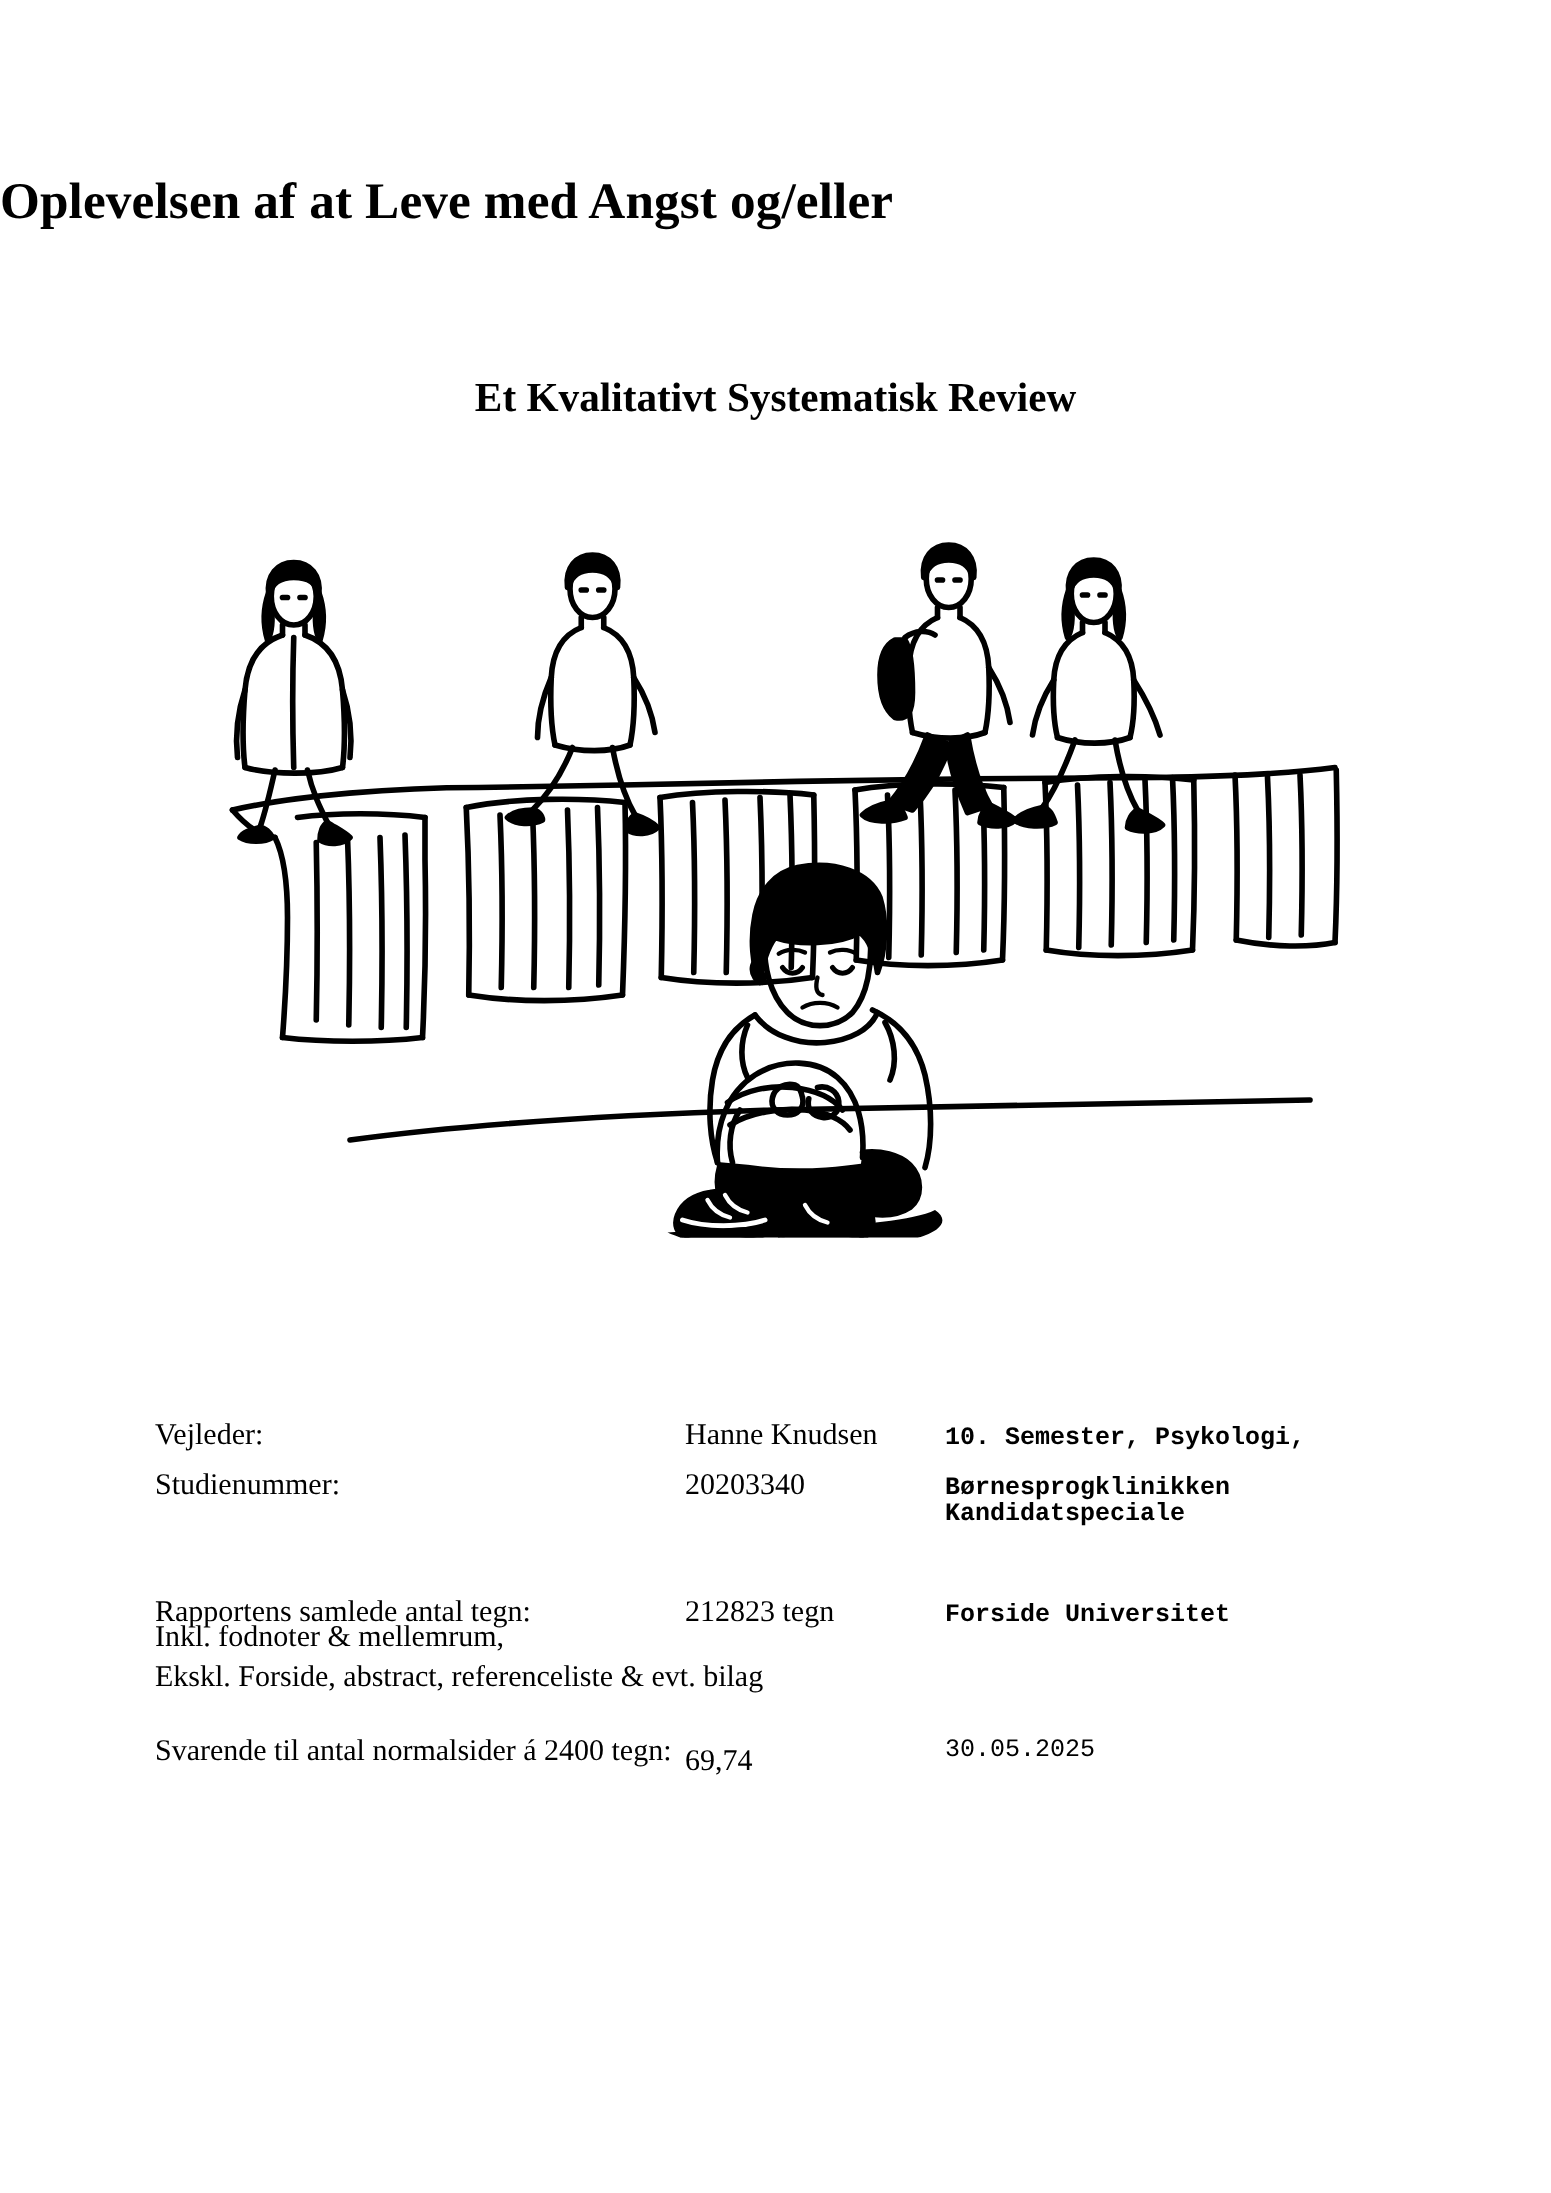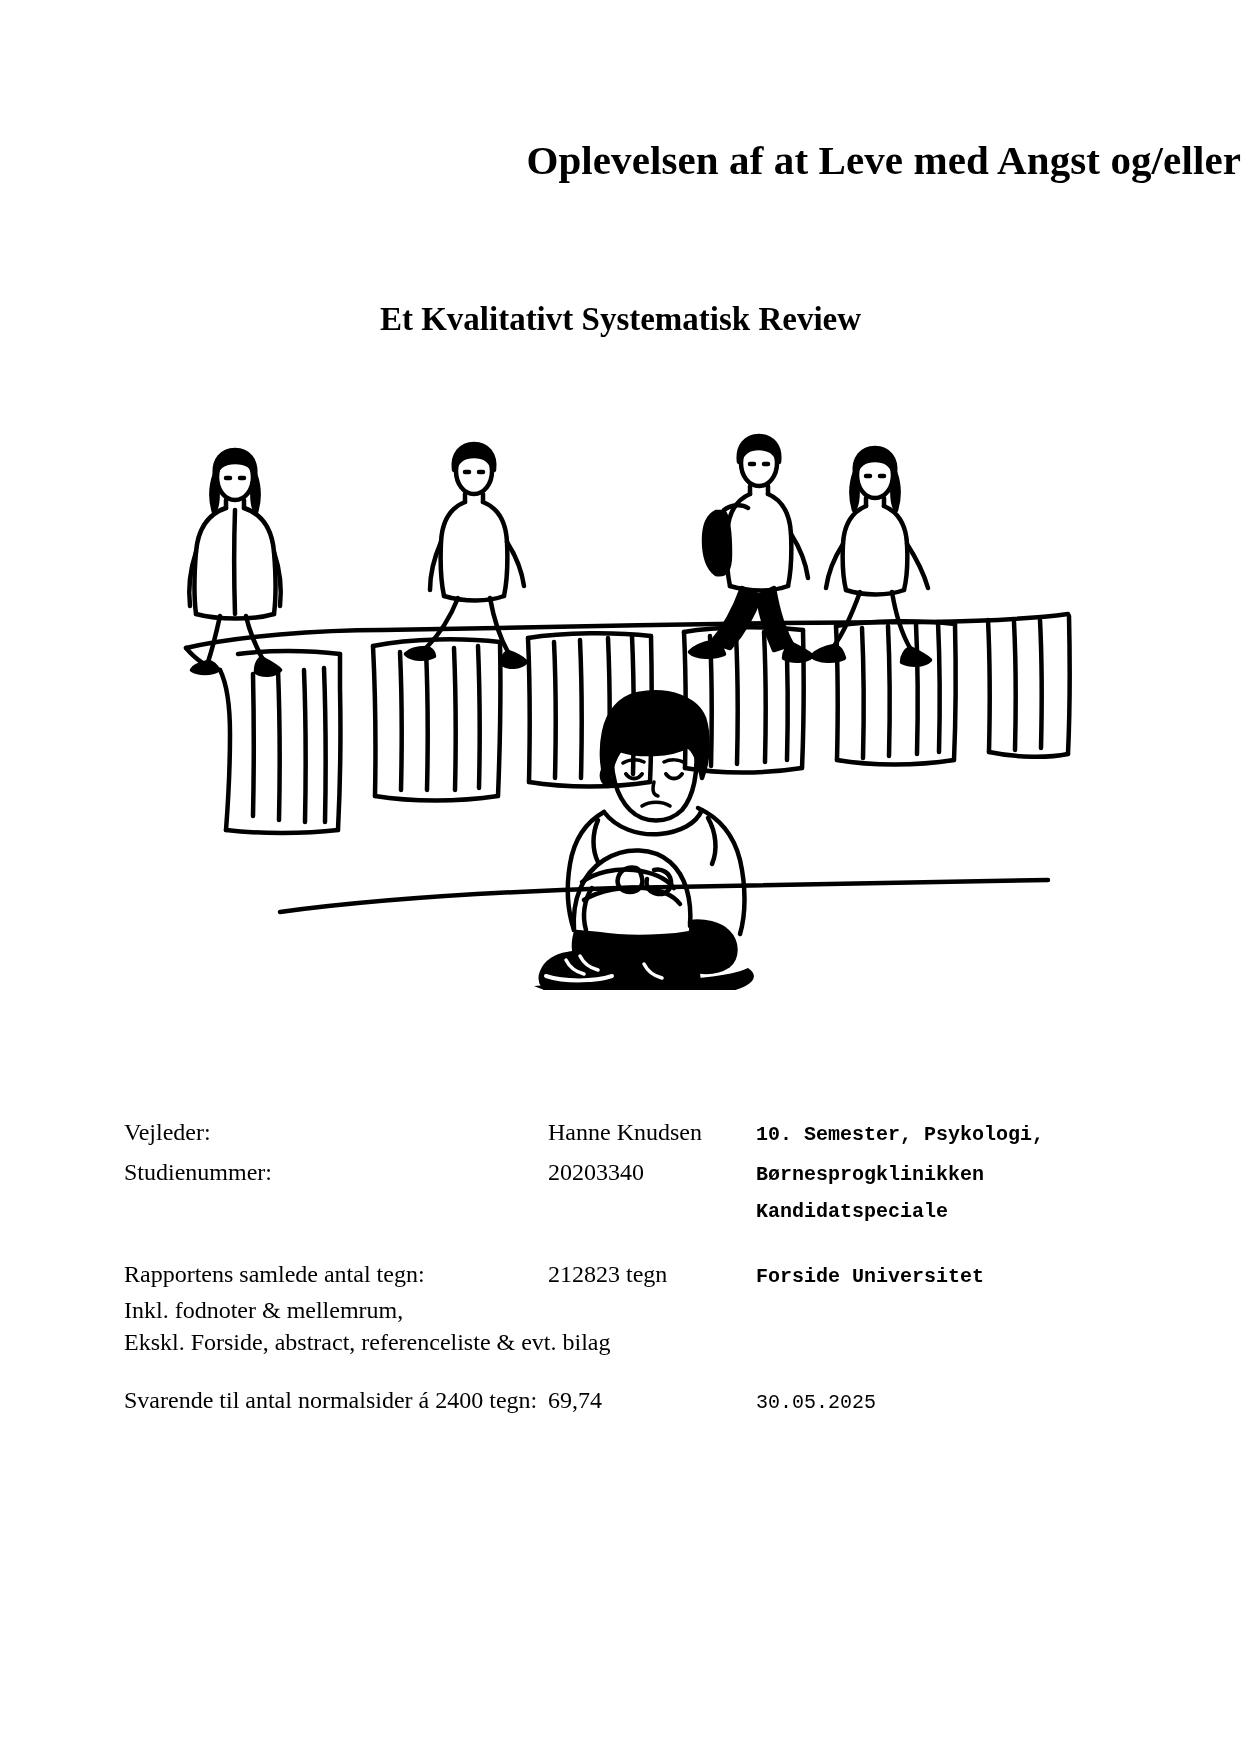--- a/index.html
+++ b/index.html
@@ -21,21 +21,21 @@
     inset: 0;
     background: #ffffff;
   }
 
   
   .title-block {
     position: absolute;
     top: 118px;
     left: 0;
     width: 1241px;
-    text-align: right;
+    text-align: left;
   }
   .title-line {
     font-size: 41px;
     font-weight: bold;
     line-height: 84px;
     letter-spacing: 0.1px;
   }
   .subtitle {
     position: absolute;
     top: 295px;
@@ -78,20 +78,21 @@
     width: 412px;
     font-size: 24px;
     line-height: 40px;
     white-space: nowrap;
   }
   .col-value {
     width: 196px;
     font-size: 24px;
     line-height: 40px;
     white-space: nowrap;
+    margin-top: 16px;
   }
   .col-right {
     flex: 1;
     font-size: 20px;
     line-height: 40px;
     font-weight: bold;
     white-space: nowrap;
     font-family: Liberation Mono, monospace;
   }
   .col-right.plain {
@@ -100,20 +101,21 @@
   .gap-row {
     height: 22px;
   }
   .note-line {
     font-size: 24px;
     line-height: 32px;
     white-space: nowrap;
   }
   .meta-row.tall {
     height: 42px;
+    align-items: center;
   }
   .col-label.wide {
     width: 412px;
   }
   .col-value.date {
     width: 196px;
   }
 </style>
 </head>
 <body>

